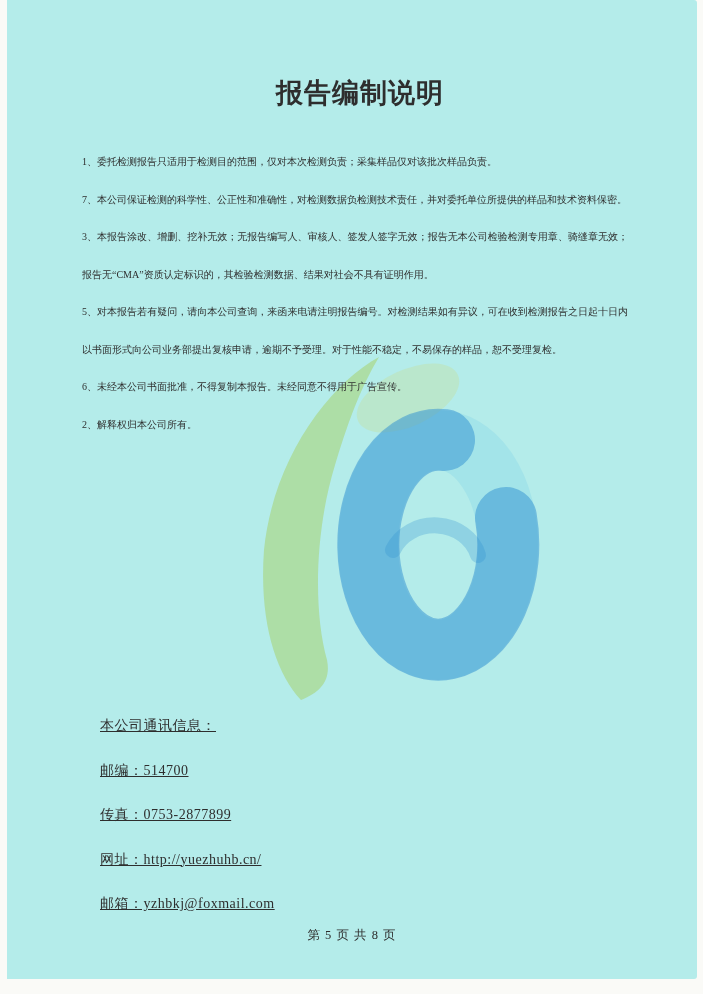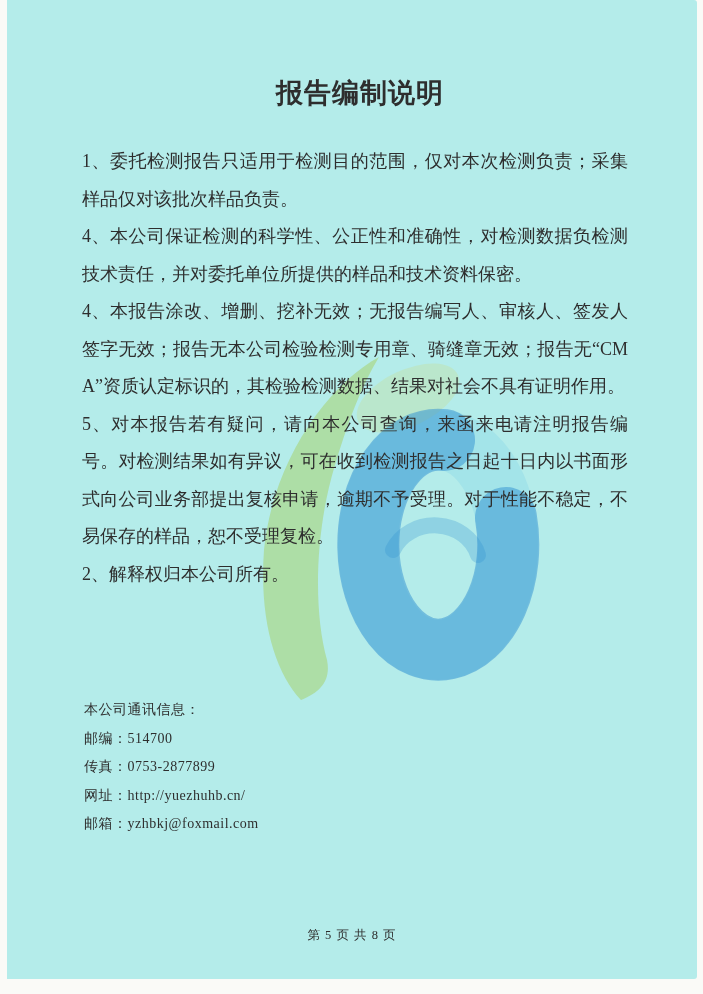--- a/index.html
+++ b/index.html
@@ -30,34 +30,34 @@
     font-family: "Liberation Sans", "DejaVu Sans", sans-serif;
     font-weight: bold;
     font-size: 27px;
     line-height: 34px;
     letter-spacing: 1px;
   }
   .notes {
     position: absolute;
     top: 143px; left: 75px;
     width: 546px;
-    font-size: 18px;
+    font-size: 10px;
     line-height: 37.5px;
     text-align: justify;
     word-break: break-all;
   }
   .notes p { margin: 0; }
   .contact {
     position: absolute;
     top: 696px; left: 77px;
     width: 560px;
     font-size: 14px;
     line-height: 28.5px;
   }
-  .contact p { margin: 0; letter-spacing: 0.5px; }
+  .contact p { margin: 16px; letter-spacing: 0.5px; text-decoration: underline; }
   .page-footer {
     position: absolute;
     top: 926px; left: 0;
     width: 100%;
     text-align: center;
     font-size: 12.5px;
     line-height: 18px;
     letter-spacing: 1px;
   }
 </style>
@@ -75,23 +75,24 @@
 
     <path d="M 201 90 A 70 105 0 1 0 263 168" fill="none" stroke="#2f8fd2" stroke-width="62" stroke-linecap="round" opacity="0.50"></path>
 
     <path d="M 150 200 A 45 40 0 0 1 235 205" fill="none" stroke="#2f8fd2" stroke-width="16" stroke-linecap="round" opacity="0.28"></path>
   </svg>
 
   <h1 class="title">报告编制说明</h1>
 
   <div class="notes">
     <p>1、委托检测报告只适用于检测目的范围，仅对本次检测负责；采集样品仅对该批次样品负责。</p>
-    <p>4、本公司保证检测的科学性、公正性和准确性，对检测数据负检测技术责任，并对委托单位所提供的样品和技术资料保密。</p>
-    <p>4、本报告涂改、增删、挖补无效；无报告编写人、审核人、签发人签字无效；报告无本公司检验检测专用章、骑缝章无效；报告无“CMA”资质认定标识的，其检验检测数据、结果对社会不具有证明作用。</p>
+    <p>7、本公司保证检测的科学性、公正性和准确性，对检测数据负检测技术责任，并对委托单位所提供的样品和技术资料保密。</p>
+    <p>3、本报告涂改、增删、挖补无效；无报告编写人、审核人、签发人签字无效；报告无本公司检验检测专用章、骑缝章无效；报告无“CMA”资质认定标识的，其检验检测数据、结果对社会不具有证明作用。</p>
     <p>5、对本报告若有疑问，请向本公司查询，来函来电请注明报告编号。对检测结果如有异议，可在收到检测报告之日起十日内以书面形式向公司业务部提出复核申请，逾期不予受理。对于性能不稳定，不易保存的样品，恕不受理复检。</p>
+    <p>6、未经本公司书面批准，不得复制本报告。未经同意不得用于广告宣传。</p>
     <p>2、解释权归本公司所有。</p>
   </div>
 
   <div class="contact">
     <p>本公司通讯信息：</p>
     <p>邮编：514700</p>
     <p>传真：0753-2877899</p>
     <p>网址：http://yuezhuhb.cn/</p>
     <p>邮箱：yzhbkj@foxmail.com</p>
   </div>

